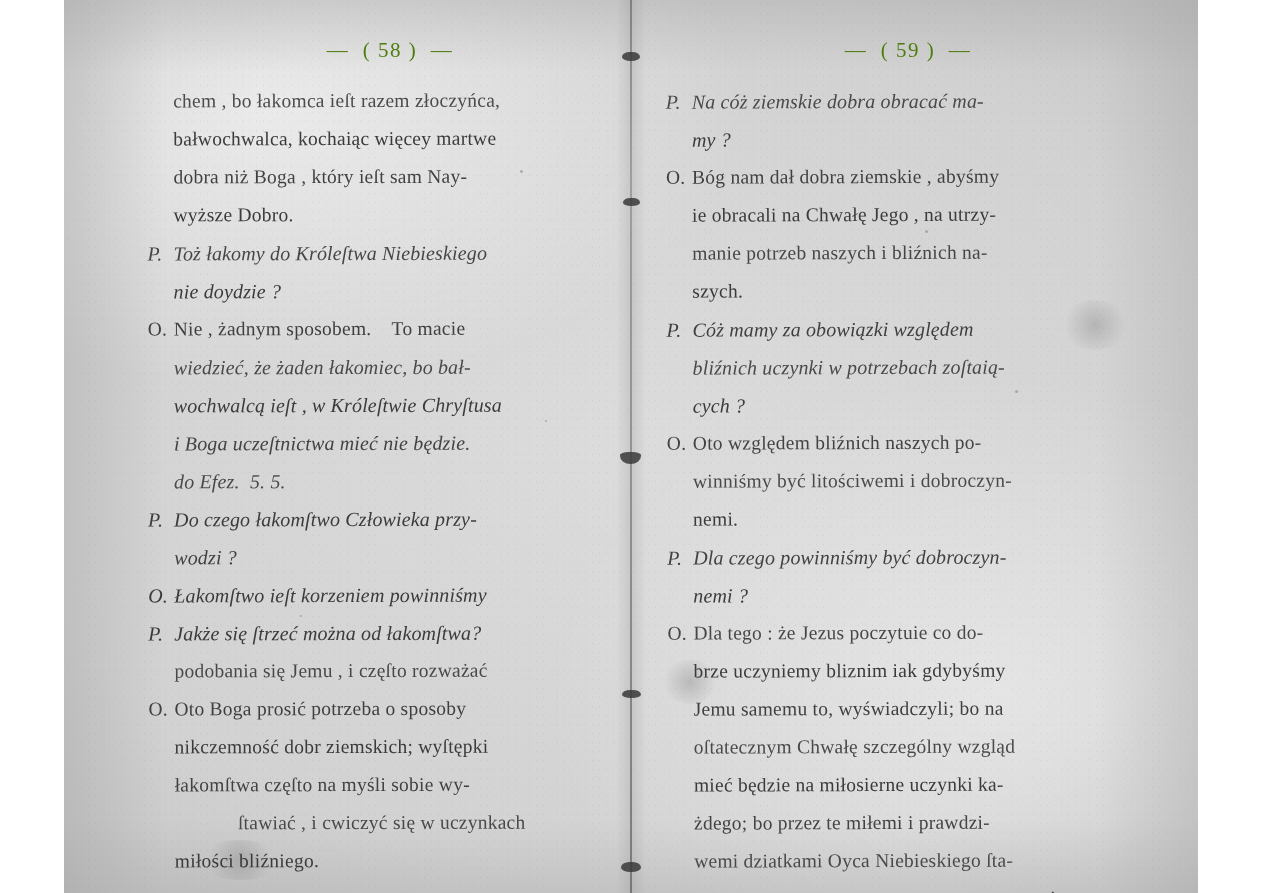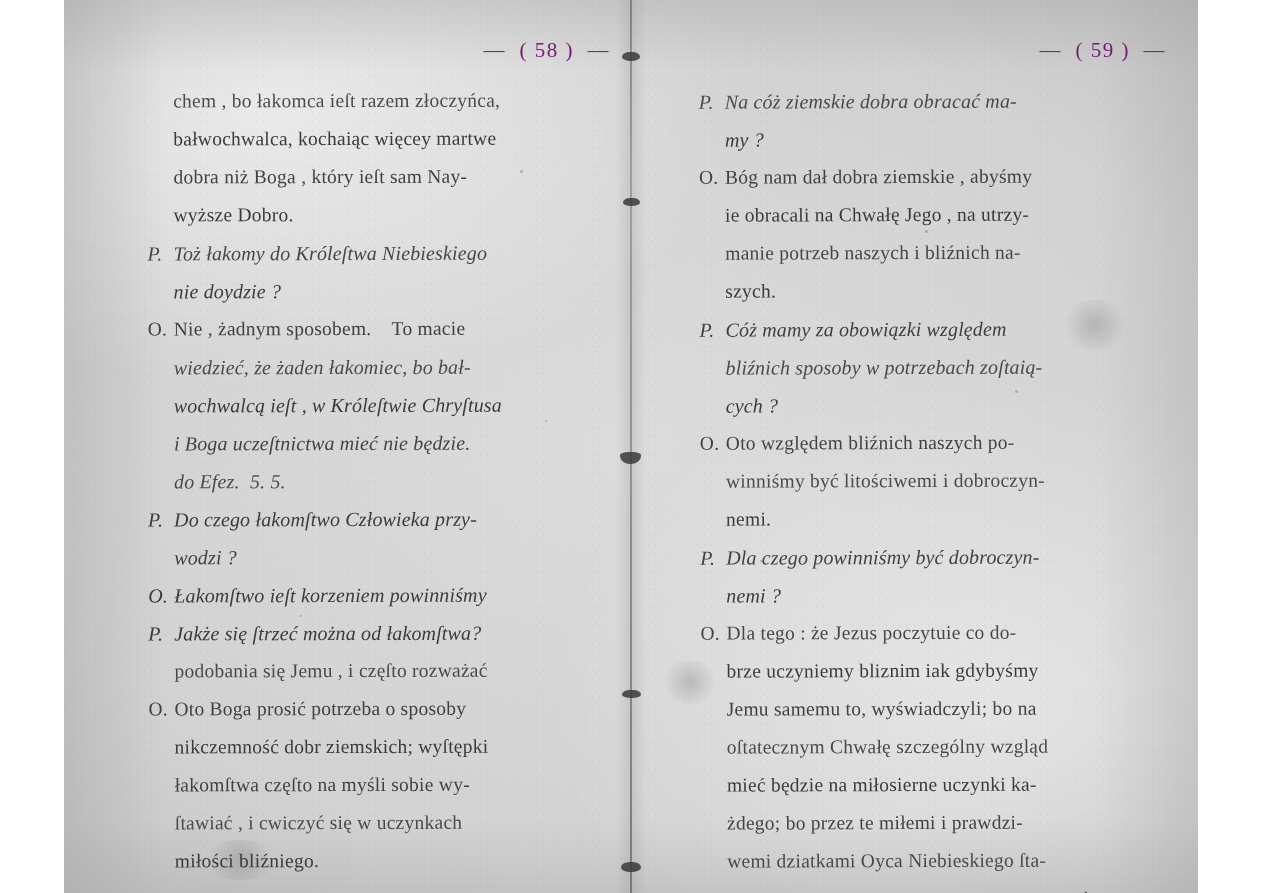--- a/index.html
+++ b/index.html
@@ -83,30 +83,30 @@
     opacity: .86;
   }
 
   
   .page-col {
     position: absolute;
     top: 0;
     height: 893px;
   }
   #col-left  { left: 148px; width: 440px; }
-  #col-right { left: 700px; width: 450px; }
+  #col-right { left: 667px; width: 450px; }
 
   .folio {
     position: absolute;
     top: 38px;
     width: 100%;
-    text-align: right;
+    text-align: center;
     font-size: 21px;
     letter-spacing: 1.5px;
-    color: #701a75;
+    color: #4d7c0f;
     white-space: pre;
   }
   #col-left .folio  { padding-left: 22px; }
   #col-right .folio { padding-left: 16px; }
 
   .body {
     position: absolute;
     top: 82px;
     left: 0;
     width: 100%;
@@ -195,36 +195,36 @@
         <div class="ln ital cont" style="opacity: 0.95;"><span>i Boga uczeſtnictwa mieć nie będzie.</span></div>
         <div class="ln ital cont" style="opacity: 0.9;"><span>do Efez.  5. 5.</span></div>
         <div class="ln ital" style="opacity: 1;"><span class="mark">P.</span><span>Do czego łakomſtwo Człowieka przy-</span></div>
         <div class="ln ital cont" style="opacity: 0.96;"><span>wodzi ?</span></div>
         <div class="ln ital" style="opacity: 1;"><span class="mark">O.</span><span>Łakomſtwo ieſt korzeniem powinniśmy</span></div>
         <div class="ln ital" style="opacity: 1;"><span class="mark">P.</span><span>Jakże się ſtrzeć można od łakomſtwa?</span></div>
         <div class="ln cont" style="opacity: 0.91;"><span>podobania się Jemu , i częſto rozważać</span></div>
         <div class="ln" style="opacity: 0.97;"><span class="mark">O.</span><span>Oto Boga prosić potrzeba o sposoby</span></div>
         <div class="ln cont" style="opacity: 1;"><span>nikczemność dobr ziemskich; wyſtępki</span></div>
         <div class="ln cont" style="opacity: 0.95;"><span>łakomſtwa częſto na myśli sobie wy-</span></div>
-        <div class="ln cont" style="opacity: 0.9;"><span>ſtawiać , i cwiczyć się w uczynkach</span></div>
+        <div class="ln cont" style="opacity: 0.9; text-align: center;"><span>ſtawiać , i cwiczyć się w uczynkach</span></div>
         <div class="ln cont" style="opacity: 1;"><span>miłości bliźniego.</span></div>
       </div>
   </div>
 
   <div class="page-col" id="col-right">
     <div class="folio">—  ( 59 )  —</div>
     <div class="body" id="body-right">
         <div class="ln ital" style="opacity: 0.9;"><span class="mark">P.</span><span>Na cóż ziemskie dobra obracać ma-</span></div>
         <div class="ln ital cont" style="opacity: 1;"><span>my ?</span></div>
         <div class="ln" style="opacity: 0.96;"><span class="mark">O.</span><span>Bóg nam dał dobra ziemskie , abyśmy</span></div>
         <div class="ln cont" style="opacity: 1;"><span>ie obracali na Chwałę Jego , na utrzy-</span></div>
         <div class="ln cont" style="opacity: 0.93;"><span>manie potrzeb naszych i bliźnich na-</span></div>
         <div class="ln cont" style="opacity: 1;"><span>szych.</span></div>
         <div class="ln ital" style="opacity: 0.97;"><span class="mark">P.</span><span>Cóż mamy za obowiązki względem</span></div>
-        <div class="ln ital cont" style="opacity: 0.91;"><span>bliźnich sposoby w potrzebach zoſtaią-</span></div>
+        <div class="ln ital cont" style="opacity: 0.91;"><span>bliźnich uczynki w potrzebach zoſtaią-</span></div>
         <div class="ln ital cont" style="opacity: 1;"><span>cych ?</span></div>
         <div class="ln" style="opacity: 0.95;"><span class="mark">O.</span><span>Oto względem bliźnich naszych po-</span></div>
         <div class="ln cont" style="opacity: 0.9;"><span>winniśmy być litościwemi i dobroczyn-</span></div>
         <div class="ln cont" style="opacity: 1;"><span>nemi.</span></div>
         <div class="ln ital" style="opacity: 0.96;"><span class="mark">P.</span><span>Dla czego powinniśmy być dobroczyn-</span></div>
         <div class="ln ital cont" style="opacity: 1;"><span>nemi ?</span></div>
         <div class="ln" style="opacity: 0.93;"><span class="mark">O.</span><span>Dla tego : że Jezus poczytuie co do-</span></div>
         <div class="ln cont" style="opacity: 1;"><span>brze uczyniemy bliznim iak gdybyśmy</span></div>
         <div class="ln cont" style="opacity: 0.97;"><span>Jemu samemu to, wyświadczyli; bo na</span></div>
         <div class="ln cont" style="opacity: 0.91;"><span>oſtatecznym Chwałę szczególny wzgląd</span></div>

